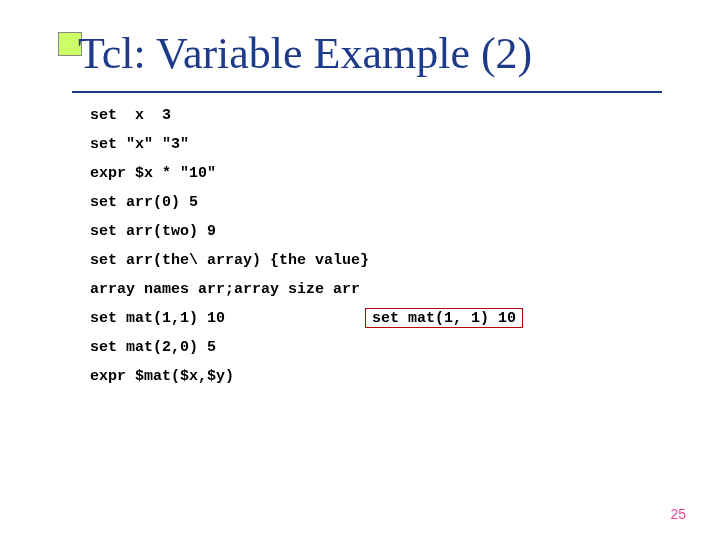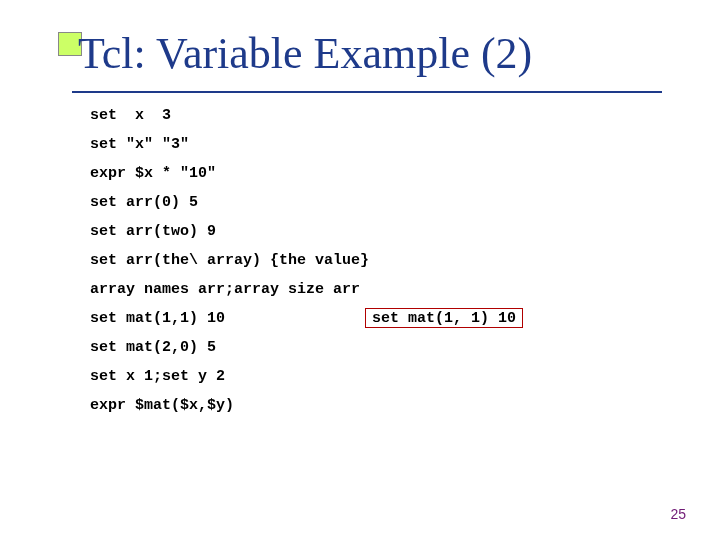--- a/index.html
+++ b/index.html
@@ -63,21 +63,21 @@
       font-weight: bold;
       font-size: 15px;
       white-space: pre;
       margin-left: 27px;
     }
     .page-number {
       position: absolute;
       right: 34px;
       bottom: 18px;
       font-size: 14px;
-      color: #701a75;
+      color: #ec4899;
     }
   </style>
 </head>
 <body>
 
 <div class="title-block">
   <div class="corner-square"></div>
   <div class="title">Tcl: Variable Example (2)</div>
 </div>
 <hr class="hr-line">
@@ -90,17 +90,16 @@
   <div class="codeline">set arr(two) 9</div>
   <div class="codeline">set arr(the\ array) {the value}</div>
   <div class="codeline">array names arr;array size arr</div>
 
   <div class="row">
     <div class="codeline">set mat(1,1) 10</div>
     <div class="boxed-code">set mat(1, 1) 10</div>
   </div>
 
   <div class="codeline">set mat(2,0) 5</div>
-  <div class="codeline">set x 1;set y 2</div>
   <div class="codeline">expr $mat($x,$y)</div>
 </div>
 
 <div class="page-number">25</div>
 
 </body></html>

